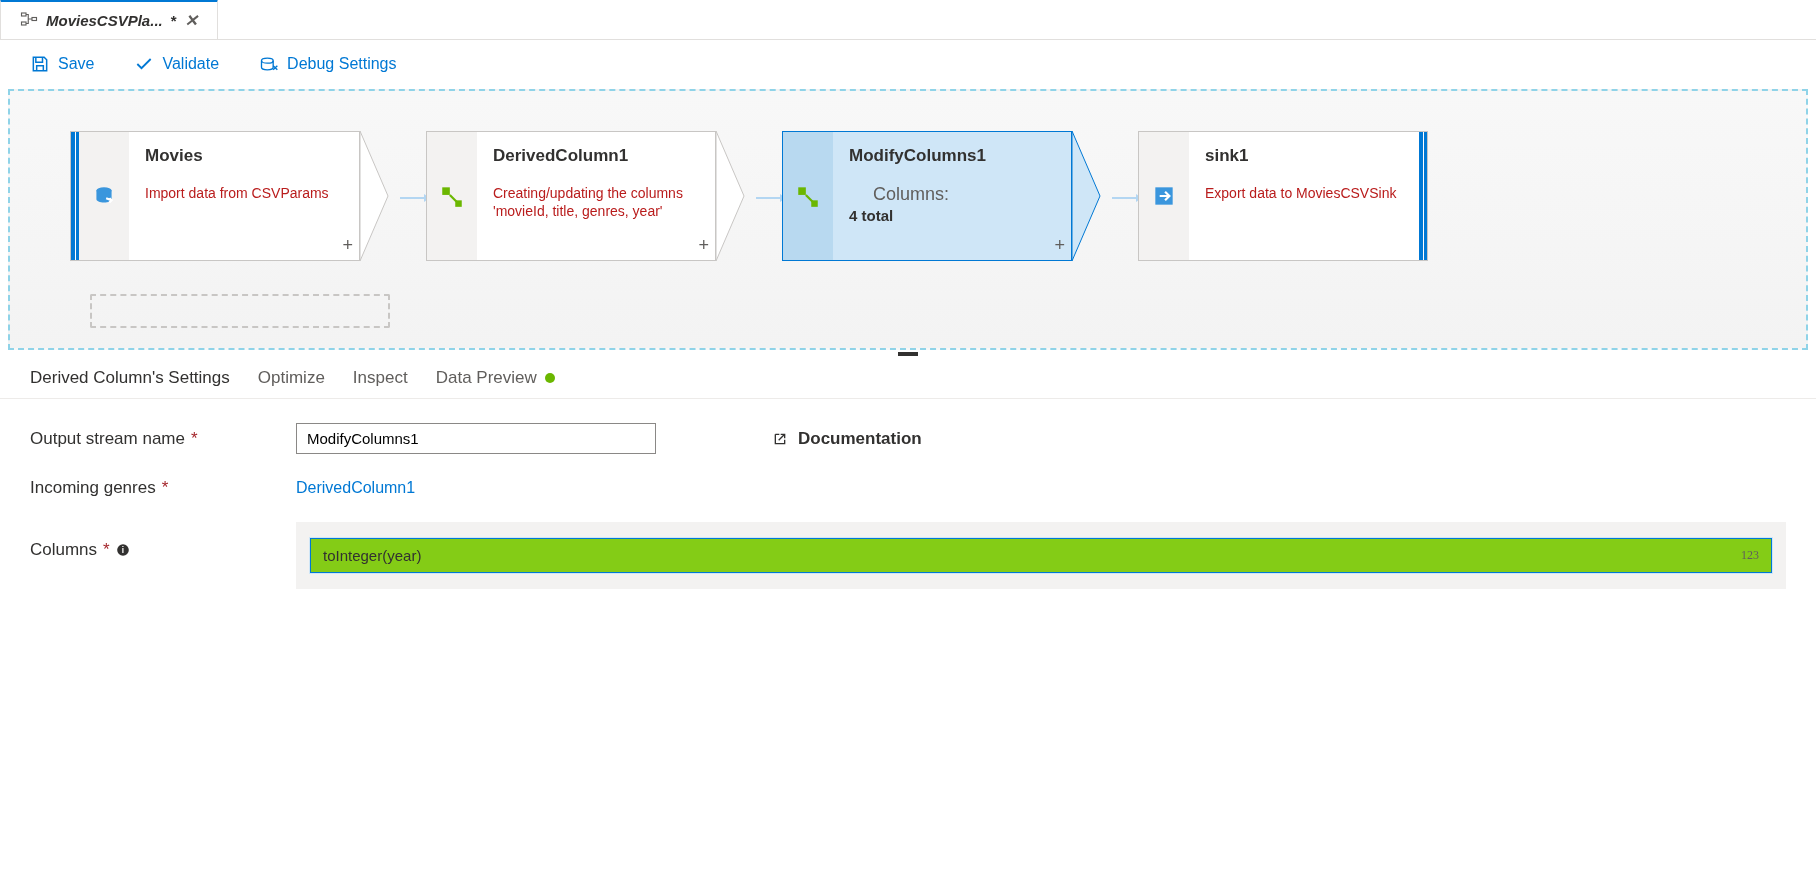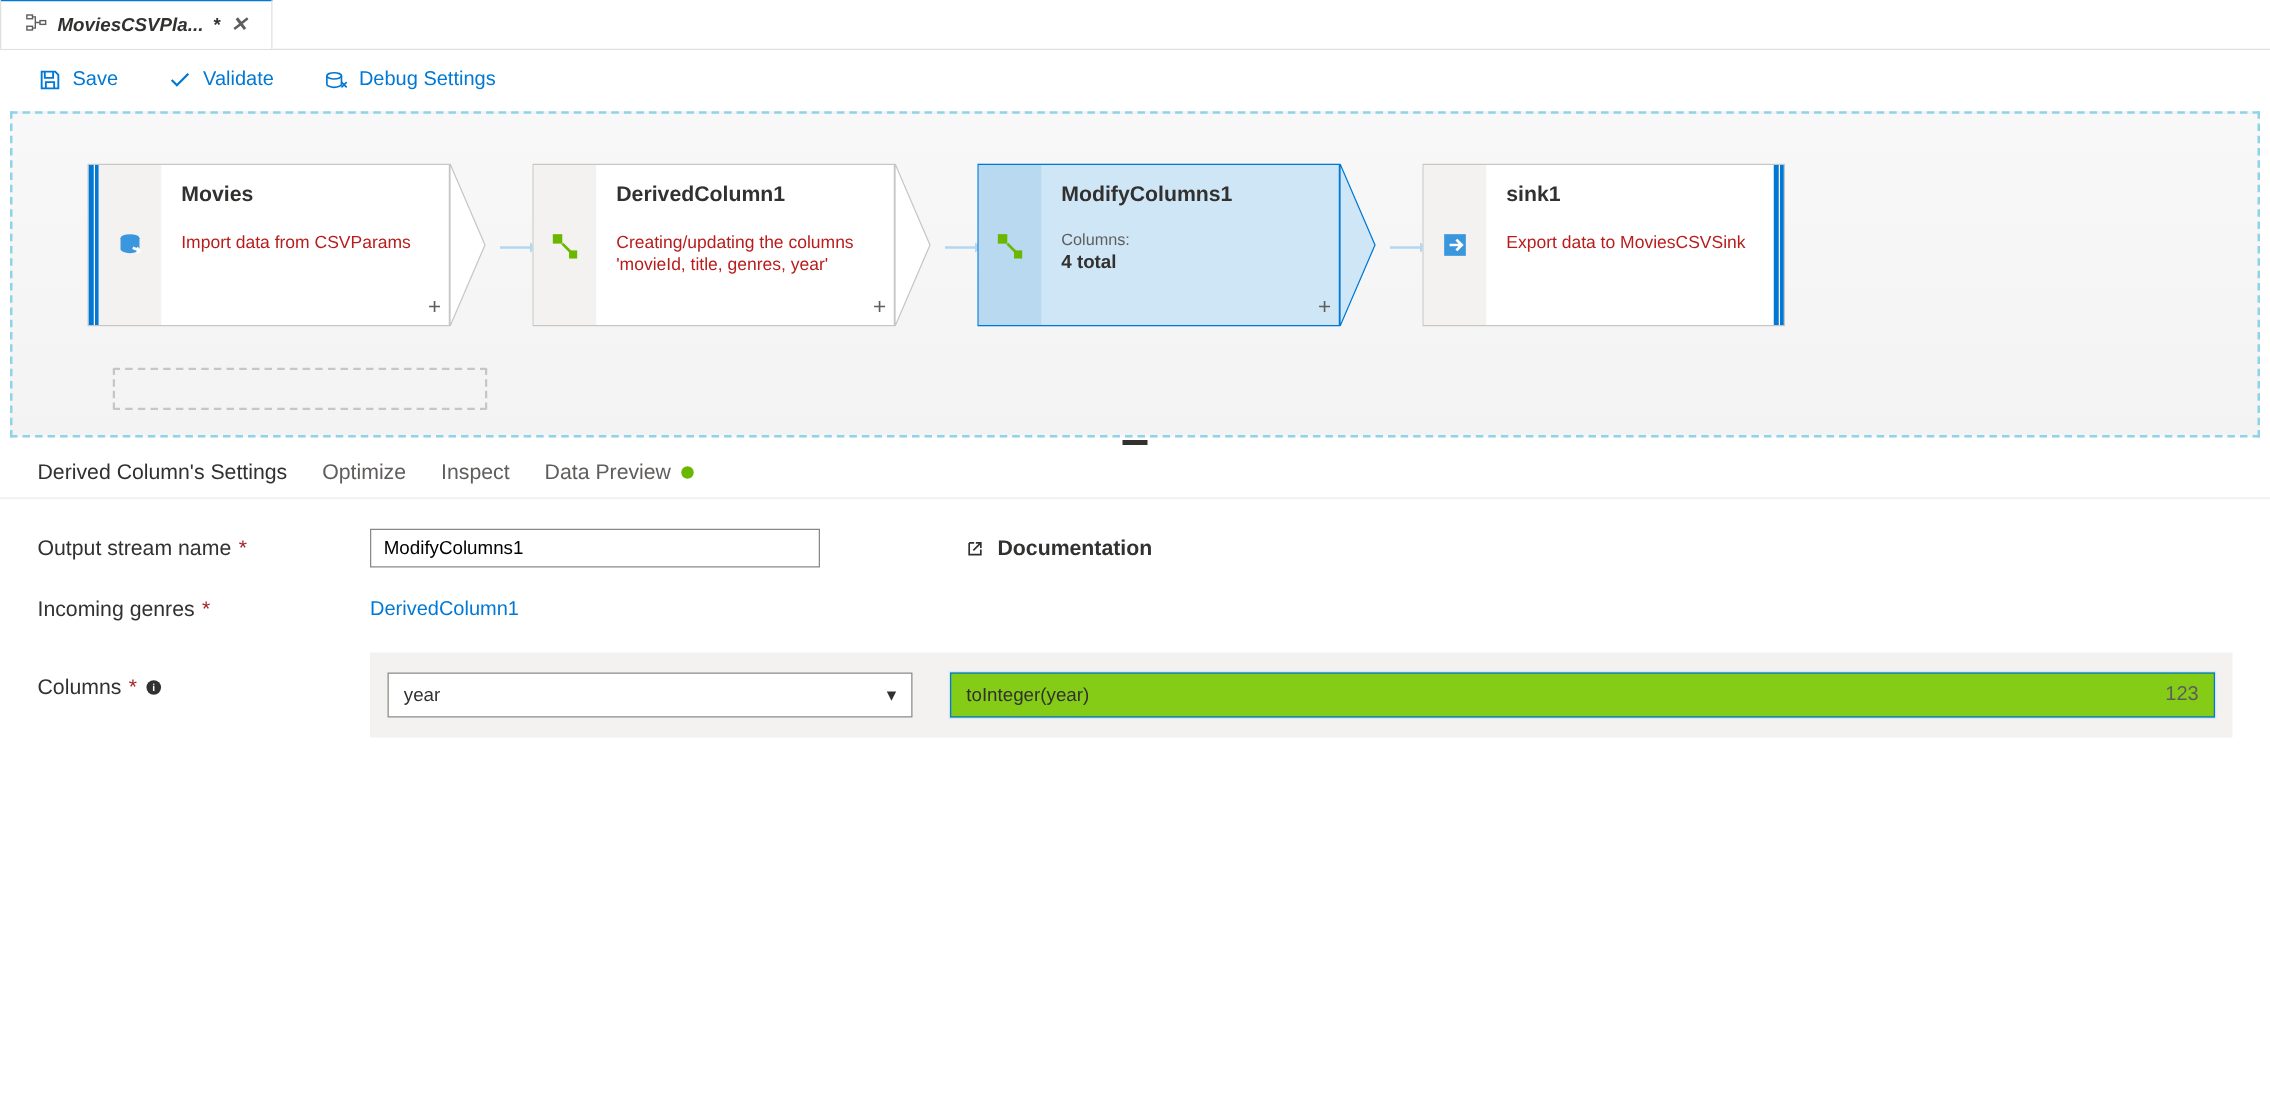--- a/index.html
+++ b/index.html
@@ -28,21 +28,21 @@
   .node-left-bars .bar + .bar { margin-left: 1px; }
   .node-right-bars { width: 8px; display: flex; position: absolute; right: 0; top:0; bottom:0;}
   .node-right-bars .bar { width: 4px; background: #0078d4; }
   .node-right-bars .bar + .bar { margin-left: 1px; }
   .node-iconbox { width: 50px; background: #f3f2f1; display: flex; align-items: center; justify-content: center; }
   .node.selected .node-iconbox { background: #b8d9f0; }
   .node-iconbox svg { width: 26px; height: 26px; }
   .node-body { flex: 1; padding: 14px 16px; display: flex; flex-direction: column; gap: 18px; }
   .node-title { font-weight: 600; font-size: 17px; }
   .node-desc { font-size: 14px; color: #b91c1c; line-height: 1.3; }
-  .node-sub-label { font-size: 13px; color: #605e5c; }
+  .node-sub-label { font-size: 18px; color: #605e5c; margin-left: 24px; }
   .node-sub-value { font-size: 15px; font-weight: 600; color: #323130; margin-top: 2px; }
   .plus { position: absolute; right: 6px; bottom: 4px; font-size: 18px; color: #605e5c; cursor: pointer; }
   
   .chev { width: 40px; position: relative; }
   .chev svg { width: 40px; height: 130px; }
   .connector { width: 26px; display: flex; align-items: center; }
   .connector-line { height: 2px; background: #b3d6f2; width: 100%; position: relative; }
   .connector-line::after { content:""; position:absolute; right:-4px; top:-3px; border-left:6px solid #b3d6f2; border-top:4px solid transparent; border-bottom:4px solid transparent;}
   
   .ghost-box { margin-top: 30px; margin-left: 20px; width: 300px; height: 34px; border: 2px dashed #c8c6c4; border-radius: 2px; }
@@ -64,21 +64,21 @@
   .req { color: #a4262c; }
   .form-input { border: 1px solid #8a8886; padding: 6px 10px; font-size: 15px; width: 360px; background:#fff;}
   .link { color: #0078d4; font-size: 16px; }
   .doc-link { display:flex; align-items:center; gap:10px; font-weight:600; font-size:17px; margin-left: 80px;}
   .doc-link svg { width:16px; height:16px;}
   .info-icon { width:14px; height:14px; }
   
   .columns-panel { background: #f3f2f1; padding: 16px 14px; display:flex; gap: 30px; align-items:center; flex:1;}
   .dropdown { background:#fff; border:1px solid #8a8886; padding: 8px 12px; width: 420px; display:flex; justify-content:space-between; align-items:center; font-size:15px;}
   .expr-input { background:#84cc16; border:1px solid #0078d4; padding:8px 12px; flex:1; display:flex; justify-content:space-between; align-items:center; font-size:15px; box-shadow: 0 0 0 1px #cfe6f7;}
-  .type-badge { font-family: Liberation Sans, sans-serif; font-size:16px; color:#605e5c;}
+  .type-badge { font-family: Liberation Serif, serif; font-size:12px; color:#605e5c;}
 </style>
 </head>
 <body>
 
 <div class="tab-bar">
   <div class="tab">
     <span class="tab-icon">
       <svg viewBox="0 0 24 24">
           <rect x="2" y="4" width="6" height="4" fill="none" stroke="#605e5c" stroke-width="1.5"></rect>
           <rect x="2" y="16" width="6" height="4" fill="none" stroke="#605e5c" stroke-width="1.5"></rect>
@@ -259,23 +259,19 @@
   <div class="form-row" style="align-items:flex-start;">
     <div class="form-label" style="padding-top:18px;">
       <span>Columns</span>
       <span class="req">*</span>
       <svg class="info-icon" viewBox="0 0 24 24">
           <circle cx="12" cy="12" r="10" fill="#323130"></circle>
           <text x="12" y="17" text-anchor="middle" fill="#fff" font-size="14" font-weight="bold">i</text>
         </svg>
     </div>
     <div class="columns-panel">
-      <div class="dropdown">
-        <span>year</span>
-        <span>▾</span>
-      </div>
       <div class="expr-input">
         <span>toInteger(year)</span>
         <span class="type-badge">123</span>
       </div>
     </div>
   </div>
 </div>
 
 </body></html>

